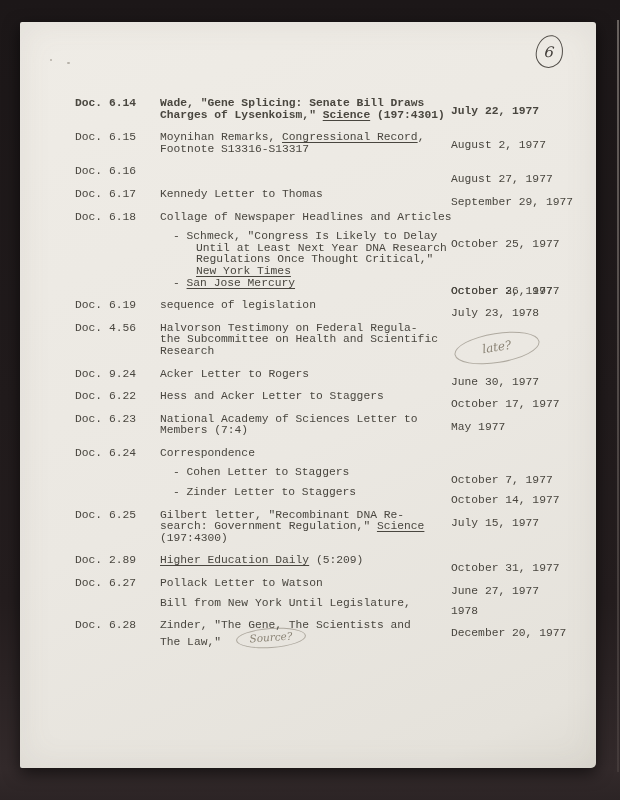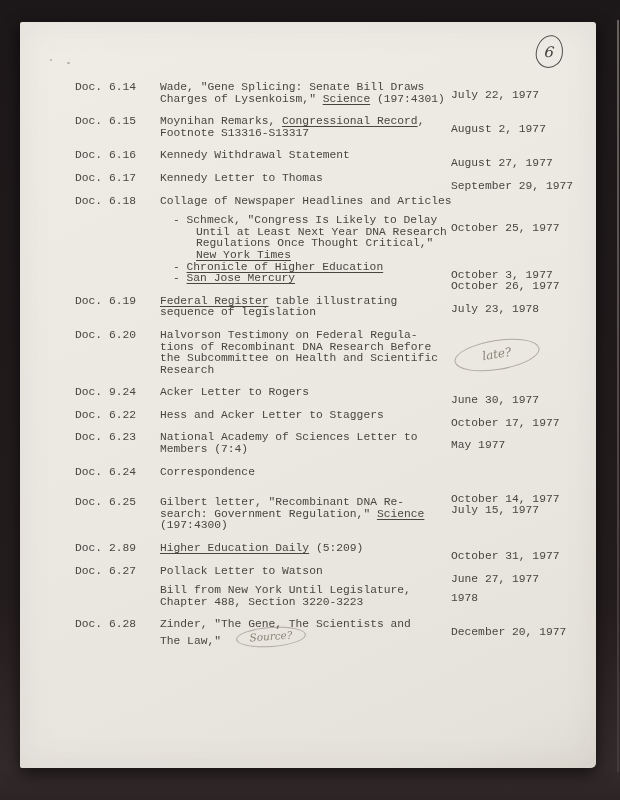--- a/index.html
+++ b/index.html
@@ -31,21 +31,21 @@
     font-family:"DejaVu Serif",serif; font-style:italic;
     font-size:15px; color:#403c38;
   }
 
   .doc-list {
     position:absolute; left:0; top:60px; right:0;
     padding-left:55px;
     font-size:11.3px; line-height:11.6px; color:#49463f;
   }
   .entry { display:flex; margin-top:11px; }
-  .entry:first-child { margin-top:0; }
+  .entry:first-child { margin-top:16px;font-weight:bold; }
   .doc { width:85px; flex:0 0 85px; white-space:nowrap; }
   .rows { flex:1; }
   .row { position:relative; }
   .row.sp { margin-top:8px; }
   .desc { white-space:nowrap; width:291px; }
   .desc.ind1 { padding-left:13px; }
   .desc.ind2 { padding-left:36px; }
   .date { position:absolute; left:291px; top:8px; white-space:nowrap; }
   .u {
     text-decoration: underline; text-underline-offset:2px;
@@ -104,21 +104,20 @@
           <div class="row">
             <div class="desc ind0"><span>Footnote S13316-S13317</span></div>
             <div class="date"></div>
           </div>
         </div>
       </div>
       <div class="entry">
         <div class="doc">Doc. 6.16</div>
         <div class="rows">
           <div class="row">
-            <div class="desc ind0"><span>Kennedy Withdrawal Statement</span></div>
             <div class="date">August 27, 1977</div>
           </div>
         </div>
       </div>
       <div class="entry">
         <div class="doc">Doc. 6.17</div>
         <div class="rows">
           <div class="row">
             <div class="desc ind0"><span>Kennedy Letter to Thomas</span></div>
             <div class="date">September 29, 1977</div>
@@ -142,54 +141,48 @@
           </div>
           <div class="row">
             <div class="desc ind2"><span>Regulations Once Thought Critical,"</span></div>
             <div class="date"></div>
           </div>
           <div class="row">
             <div class="desc ind2"><span class="u">New York Times</span></div>
             <div class="date"></div>
           </div>
           <div class="row">
-            <div class="desc ind1"><span>- </span><span class="u">Chronicle of Higher Education</span></div>
             <div class="date">October 3, 1977</div>
           </div>
           <div class="row">
             <div class="desc ind1"><span>- </span><span class="u">San Jose Mercury</span></div>
             <div class="date">October 26, 1977</div>
           </div>
         </div>
       </div>
       <div class="entry">
         <div class="doc">Doc. 6.19</div>
         <div class="rows">
           <div class="row">
-            <div class="desc ind0"><span class="u">Federal Register</span><span> table illustrating</span></div>
             <div class="date">July 23, 1978</div>
           </div>
           <div class="row">
             <div class="desc ind0"><span>sequence of legislation</span></div>
             <div class="date"></div>
           </div>
         </div>
       </div>
       <div class="entry">
-        <div class="doc">Doc. 6.20</div>
+        <div class="doc">Doc. 4.56</div>
         <div class="rows">
           <div class="row">
             <div class="desc ind0"><span>Halvorson Testimony on Federal Regula-</span></div>
             <div class="date"><span class="pencil-oval late">late?</span></div>
           </div>
           <div class="row">
-            <div class="desc ind0"><span>tions of Recombinant DNA Research Before</span></div>
-            <div class="date"></div>
-          </div>
-          <div class="row">
             <div class="desc ind0"><span>the Subcommittee on Health and Scientific</span></div>
             <div class="date"></div>
           </div>
           <div class="row">
             <div class="desc ind0"><span>Research</span></div>
             <div class="date"></div>
           </div>
         </div>
       </div>
       <div class="entry">
@@ -224,20 +217,25 @@
         </div>
       </div>
       <div class="entry">
         <div class="doc">Doc. 6.24</div>
         <div class="rows">
           <div class="row">
             <div class="desc ind0"><span>Correspondence</span></div>
             <div class="date"></div>
           </div>
           <div class="row sp">
+            <div class="desc ind1"><span>- Cohen Letter to Staggers</span></div>
+            <div class="date">October 7, 1977</div>
+          </div>
+          <div class="row sp">
+            <div class="desc ind1"><span>- Zinder Letter to Staggers</span></div>
             <div class="date">October 14, 1977</div>
           </div>
         </div>
       </div>
       <div class="entry">
         <div class="doc">Doc. 6.25</div>
         <div class="rows">
           <div class="row">
             <div class="desc ind0"><span>Gilbert letter, "Recombinant DNA Re-</span></div>
             <div class="date">July 15, 1977</div>
@@ -265,24 +263,20 @@
         <div class="doc">Doc. 6.27</div>
         <div class="rows">
           <div class="row">
             <div class="desc ind0"><span>Pollack Letter to Watson</span></div>
             <div class="date">June 27, 1977</div>
           </div>
           <div class="row sp">
             <div class="desc ind0"><span>Bill from New York Until Legislature,</span></div>
             <div class="date">1978</div>
           </div>
-          <div class="row">
-            <div class="desc ind0"><span>Chapter 488, Section 3220-3223</span></div>
-            <div class="date"></div>
-          </div>
         </div>
       </div>
       <div class="entry">
         <div class="doc">Doc. 6.28</div>
         <div class="rows">
           <div class="row">
             <div class="desc ind0"><span>Zinder, "The Gene, The Scientists and</span></div>
             <div class="date">December 20, 1977</div>
           </div>
           <div class="row">

